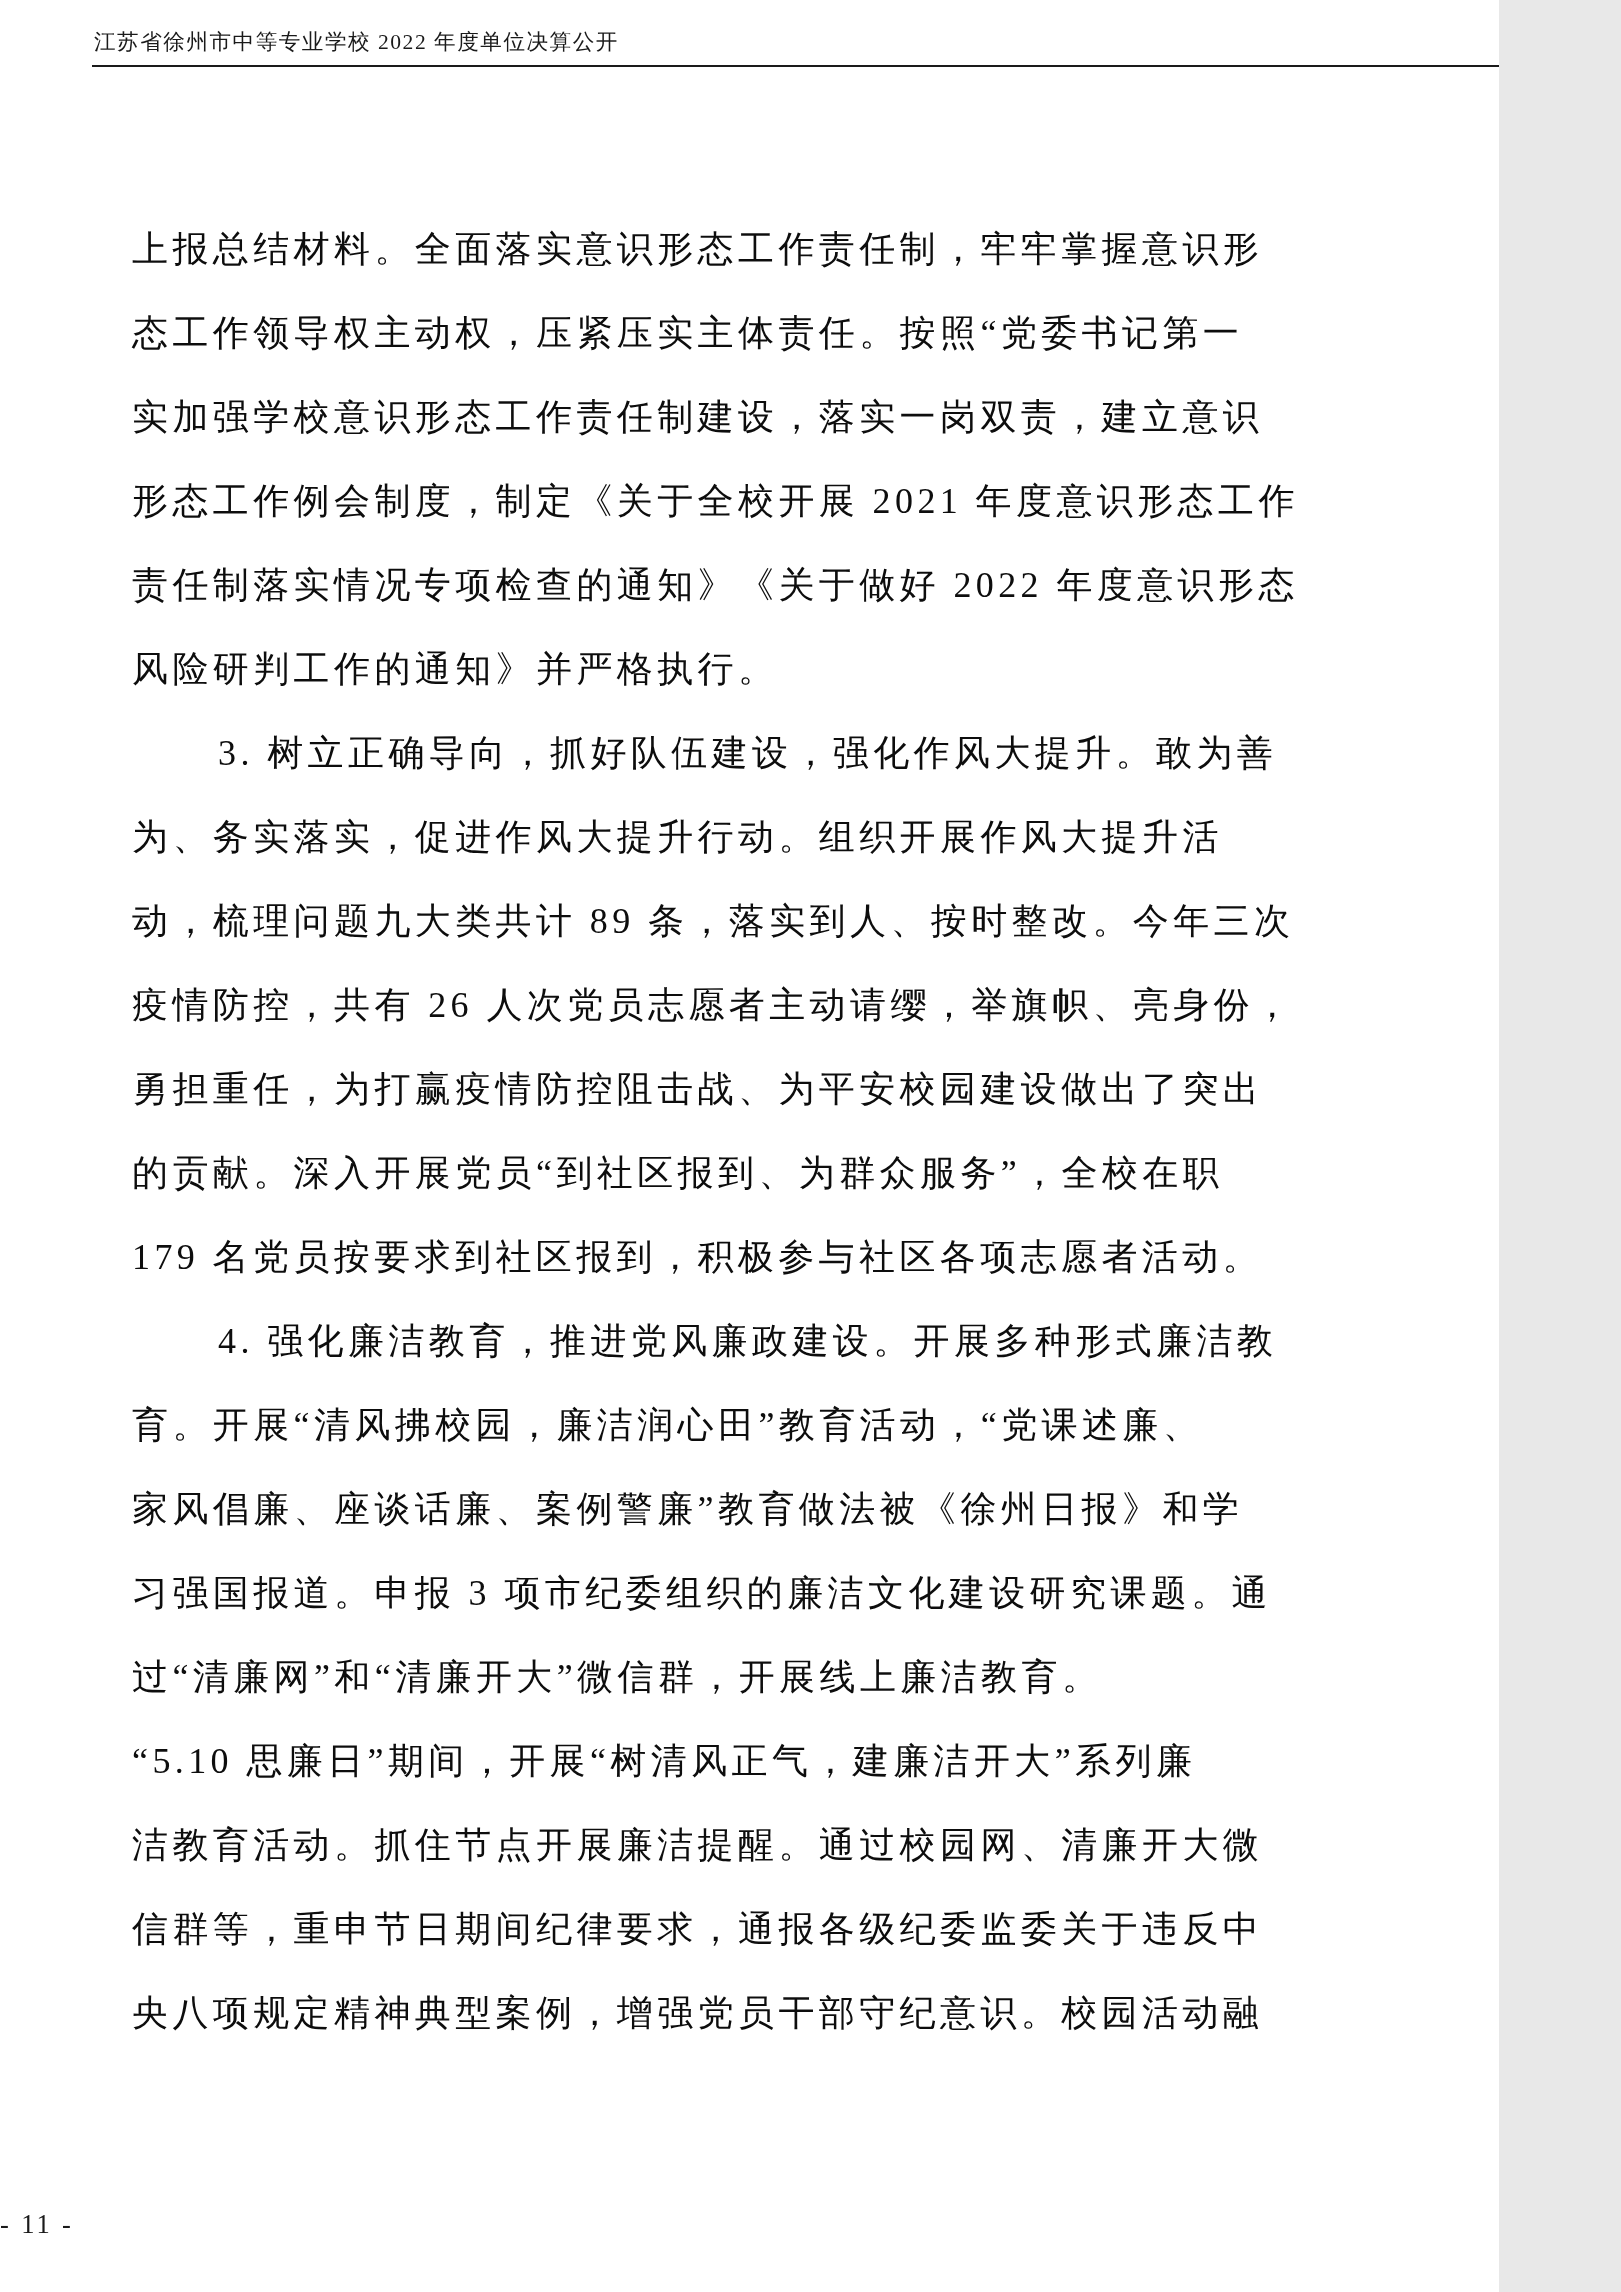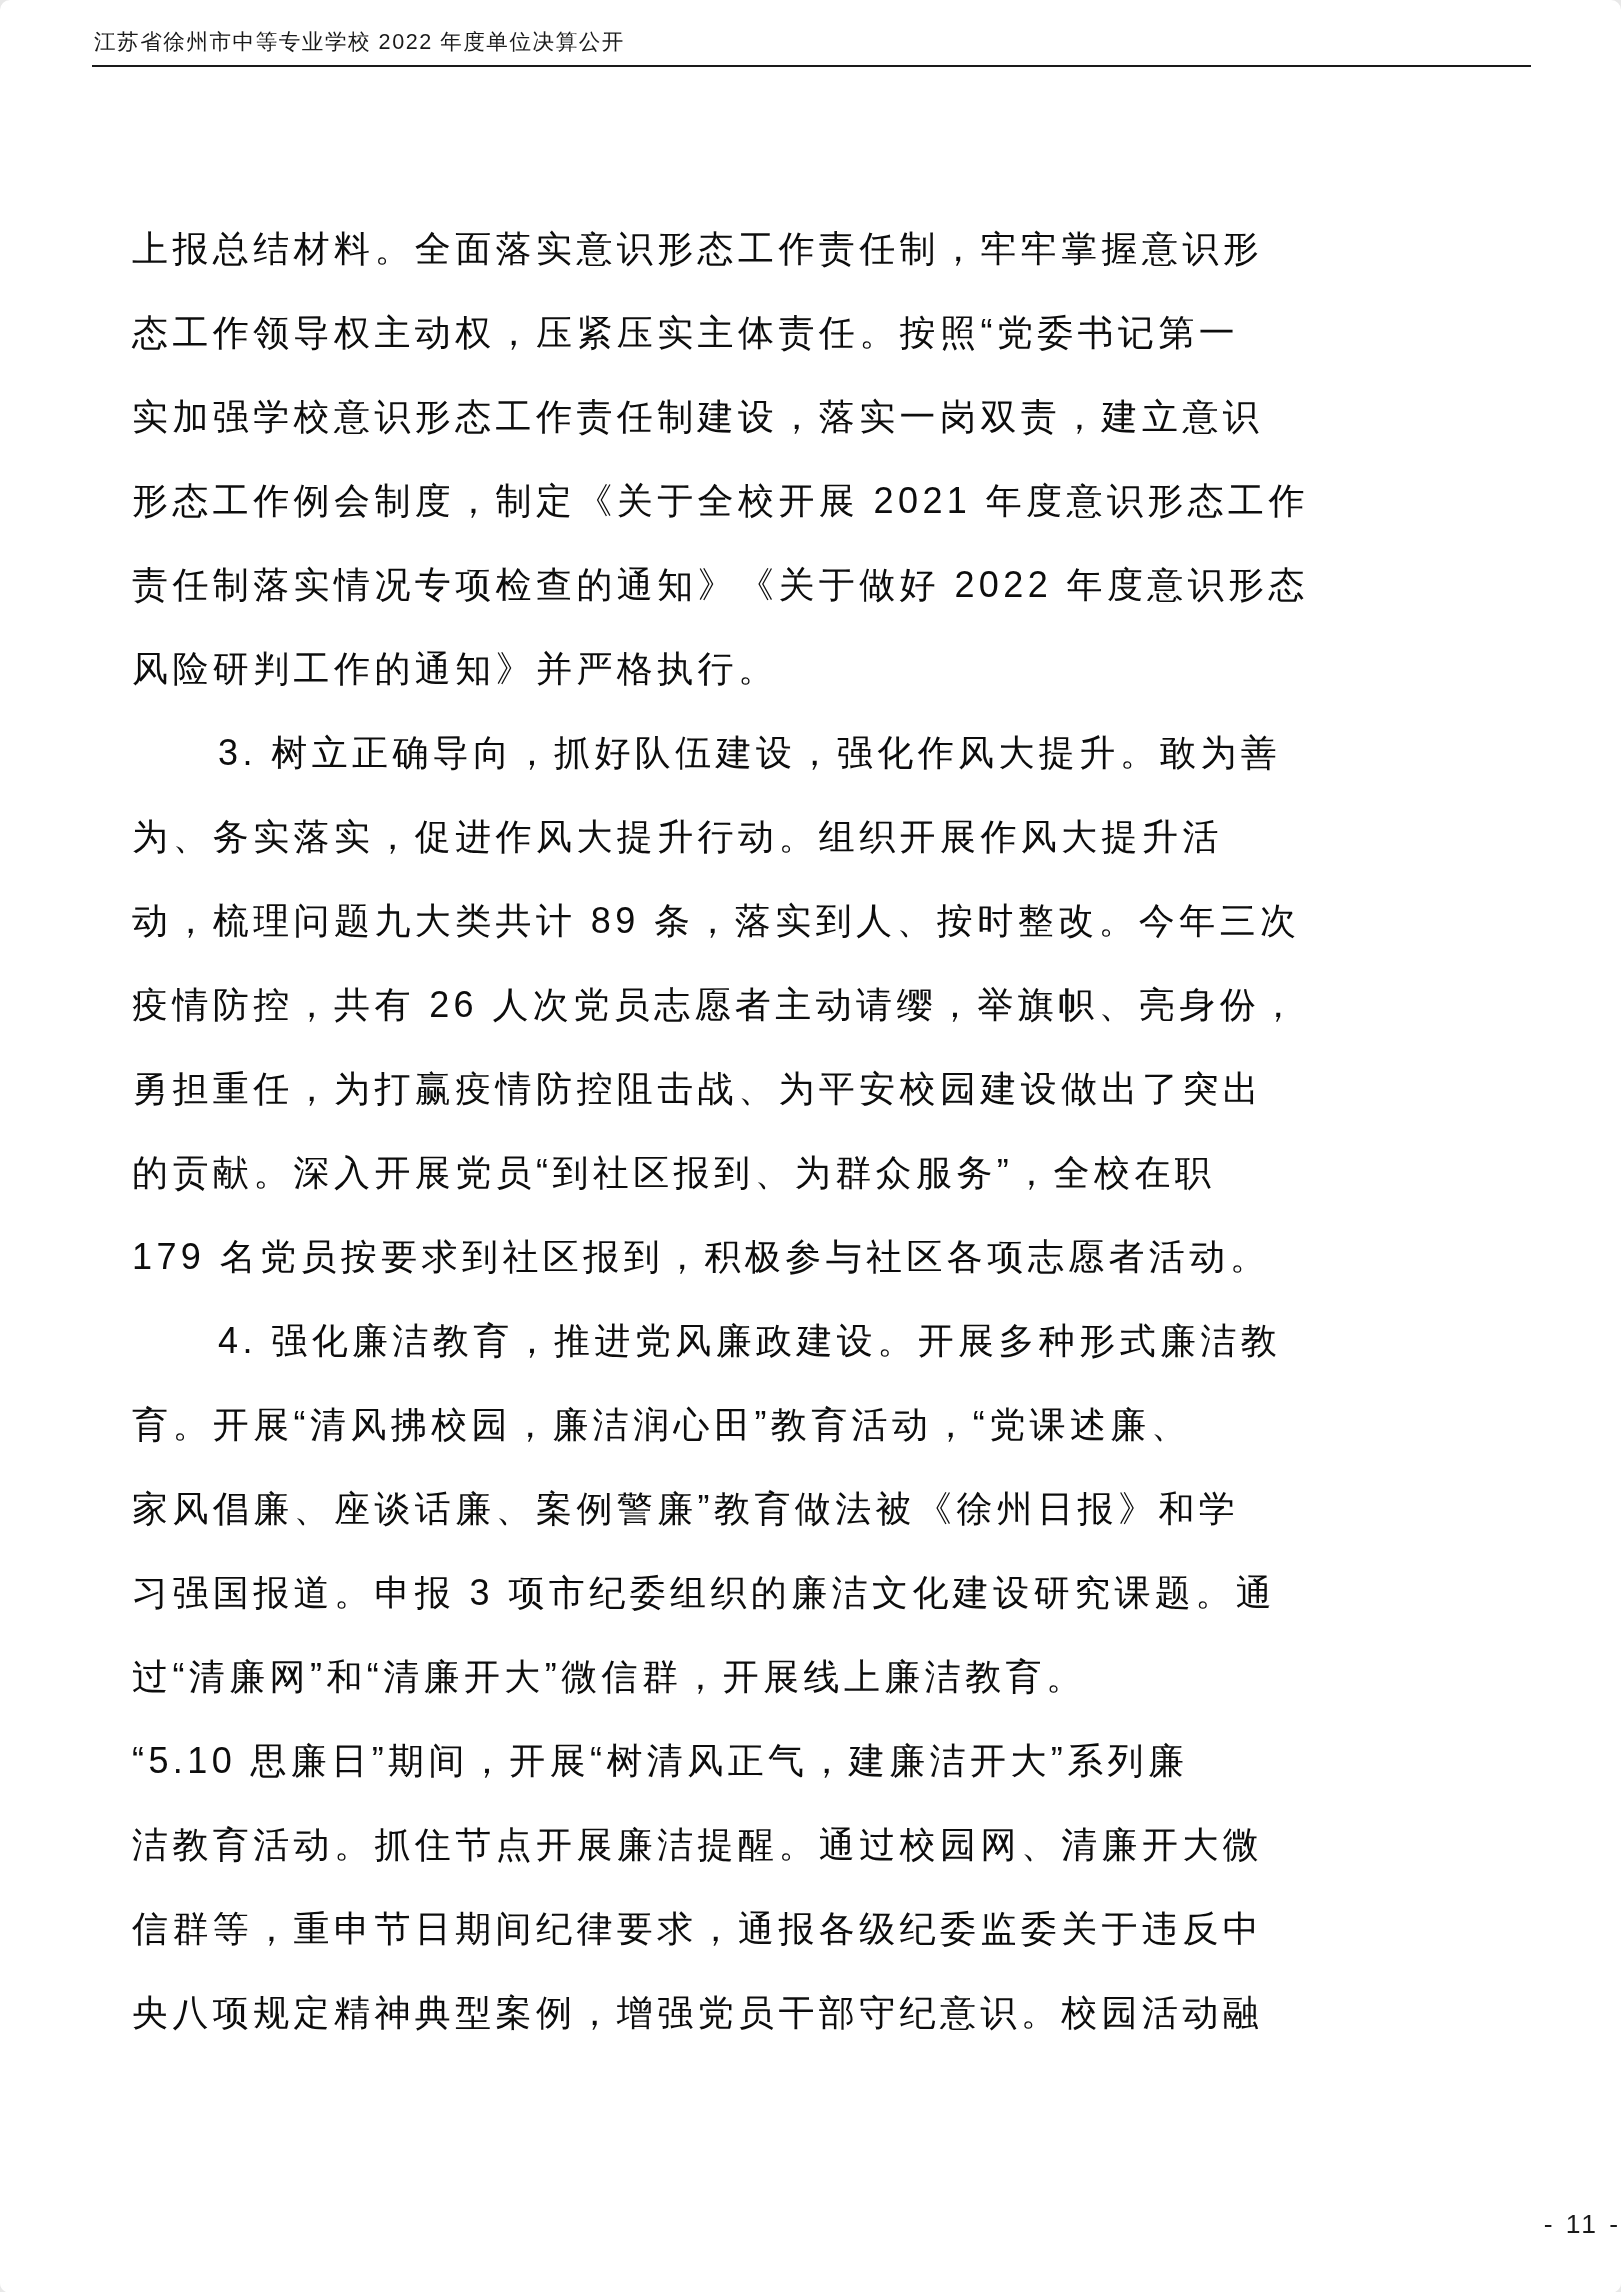--- a/index.html
+++ b/index.html
@@ -2,27 +2,26 @@
 <html><head>
 <meta charset="utf-8">
 <style>
   html, body {
     margin: 0;
     padding: 0;
     background: #e8e8e8;
   }
   .page {
     position: relative;
-    width: 1621px;
+    width: 1499px;
     height: 2293px;
     background: #ffffff;
-    font-family: Liberation Sans, sans-serif;
+    font-family: Liberation Serif, serif;
     color: #111111;
     overflow: hidden;
-    border-radius: 10px;
   }
   .page-header {
     position: absolute;
     left: 94px;
     top: 27.4px;
     width: 1437px;
     font-size: 21.6px;
     letter-spacing: 1.5px;
     color: #1a1a1a;
     white-space: nowrap;
@@ -50,21 +49,21 @@
     color: #0d0d0d;
   }
   .text-line.indent {
     text-indent: 86px;
   }
   .page-footer {
     position: absolute;
     left: 0;
     top: 2209px;
     width: 100%;
-    text-align: right;
+    text-align: left;
     font-size: 26.5px;
     letter-spacing: 2.9px;
     color: #1a1a1a;
   }
 </style>
 </head>
 <body>
 
 <div class="page">
 

